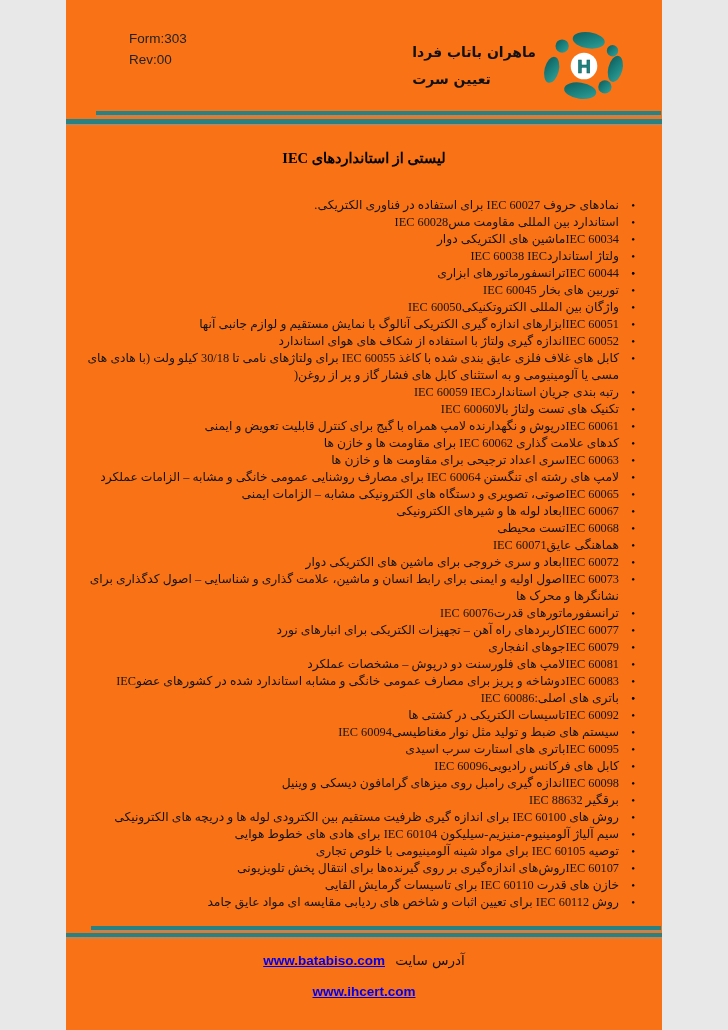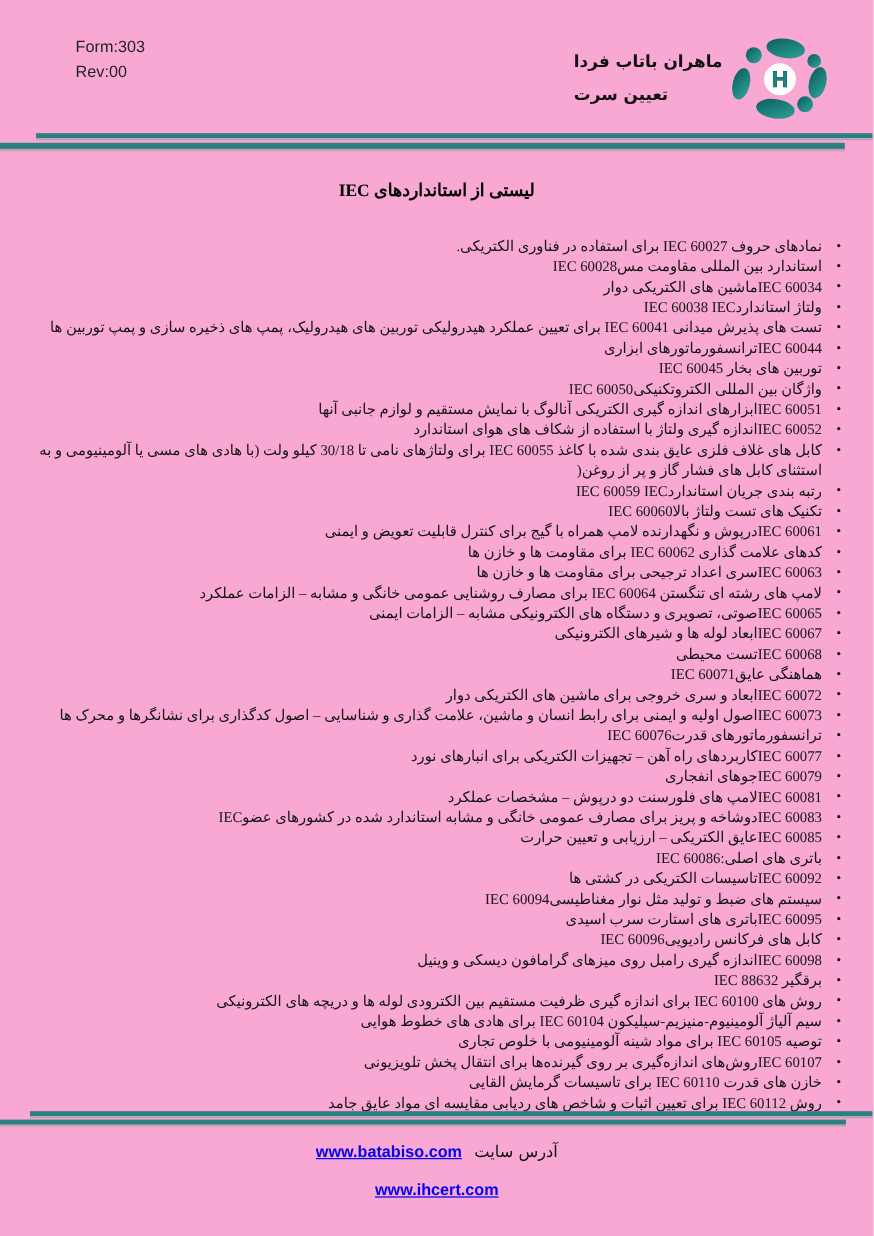--- a/index.html
+++ b/index.html
@@ -1,18 +1,18 @@
 <!DOCTYPE html>
 <html lang="fa"><head>
 <meta charset="utf-8">
 <style>
   html,body { margin:0; padding:0; background:#e8e8e8; }
   .page {
-    position:relative; width:728px; height:1030px; margin:0 auto;
-    background:#f9a8d4; overflow:hidden;
+    position:relative; width:596px; height:1030px; margin:0 auto;
+    background:#f97316; overflow:hidden;
     font-family:"Liberation Serif","DejaVu Serif","DejaVu Sans",serif;
     color:#1a1a1a;
   }
   
   .hdr { position:absolute; top:28px; left:63px; right:30px;
          display:flex; justify-content:space-between; align-items:flex-start; }
   .form-block { font-family:"Liberation Sans",sans-serif; font-size:13.5px;
                 line-height:21px; color:#222; }
   .brand { display:flex; align-items:center; }
   .company-names { direction:rtl; text-align:left;
@@ -104,21 +104,20 @@
       <li class="std-item">
       <span class="bullet">•</span>
       <span class="item-text">IEC 60034ماشین های الکتریکی دوار</span>
     </li>
       <li class="std-item">
       <span class="bullet">•</span>
       <span class="item-text">ولتاژ استانداردIEC 60038 IEC</span>
     </li>
       <li class="std-item">
       <span class="bullet">•</span>
-      <span class="item-text">تست های پذیرش میدانی IEC 60041 برای تعیین عملکرد هیدرولیکی توربین های هیدرولیک، پمپ های ذخیره سازی و پمپ توربین ها</span>
     </li>
       <li class="std-item">
       <span class="bullet">•</span>
       <span class="item-text">IEC 60044ترانسفورماتورهای ابزاری</span>
     </li>
       <li class="std-item">
       <span class="bullet">•</span>
       <span class="item-text">توربین های بخار IEC 60045</span>
     </li>
       <li class="std-item">
@@ -200,21 +199,20 @@
       <li class="std-item">
       <span class="bullet">•</span>
       <span class="item-text">IEC 60081لامپ های فلورسنت دو درپوش – مشخصات عملکرد</span>
     </li>
       <li class="std-item">
       <span class="bullet">•</span>
       <span class="item-text">IEC 60083دوشاخه و پریز برای مصارف عمومی خانگی و مشابه استاندارد شده در کشورهای عضوIEC</span>
     </li>
       <li class="std-item">
       <span class="bullet">•</span>
-      <span class="item-text">IEC 60085عایق الکتریکی – ارزیابی و تعیین حرارت</span>
     </li>
       <li class="std-item">
       <span class="bullet">•</span>
       <span class="item-text">باتری های اصلی:IEC 60086</span>
     </li>
       <li class="std-item">
       <span class="bullet">•</span>
       <span class="item-text">IEC 60092تاسیسات الکتریکی در کشتی ها</span>
     </li>
       <li class="std-item">

